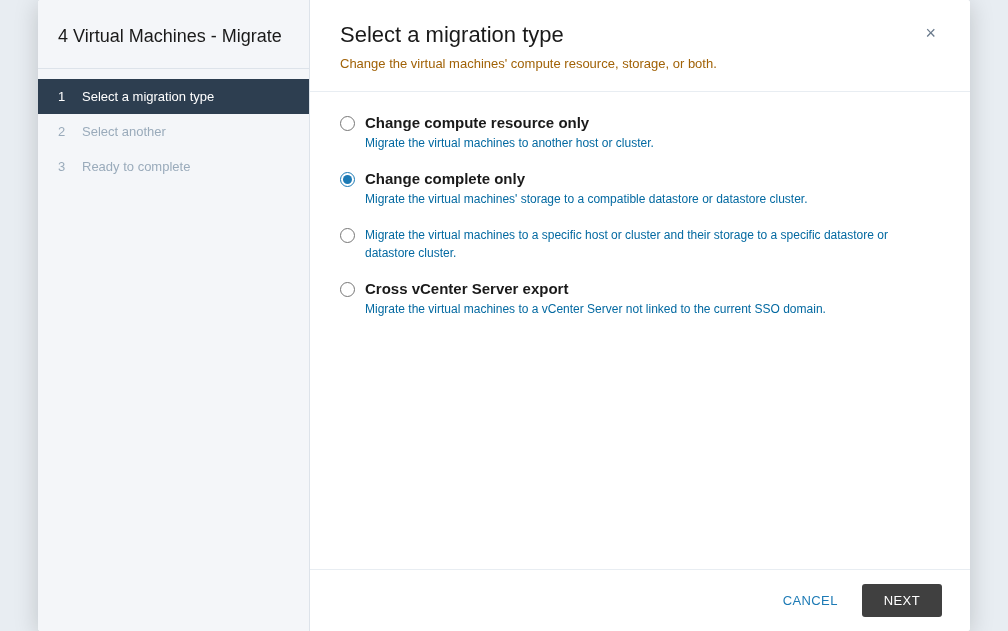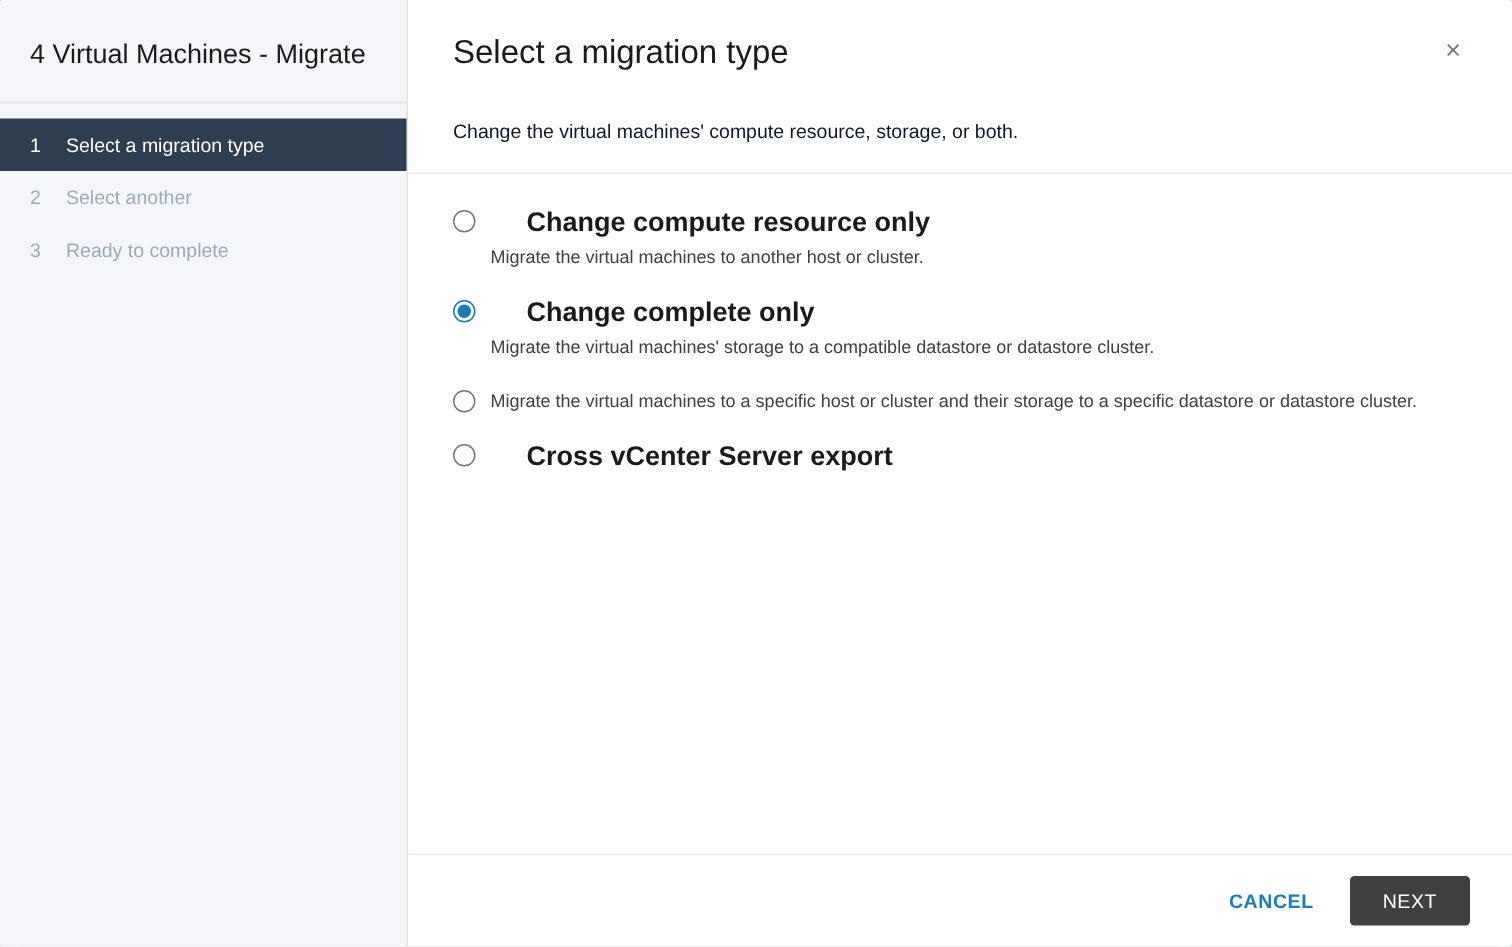--- a/index.html
+++ b/index.html
@@ -8,21 +8,21 @@
       background: #e8edf2;
       display: flex;
       justify-content: center;
       align-items: center;
       min-height: 100vh;
       font-size: 13px;
       color: #333;
     }
     .dialog {
       display: flex;
-      width: 1008px;
+      width: 932px;
       height: 631px;
       background: #fff;
       box-shadow: 0 4px 24px rgba(0,0,0,0.18);
       border-radius: 3px;
       overflow: hidden;
       position: relative;
     }
     
     .sidebar {
       width: 272px;
@@ -93,23 +93,22 @@
       cursor: pointer;
       font-size: 18px;
       color: #6b7b8d;
       padding: 0 4px;
       line-height: 1;
       margin-top: 2px;
     }
     .main-subtitle {
       padding: 8px 46px 20px 30px;
       font-size: 13px;
-      color: #0f172a;
+      color: #a16207;
       border-bottom: 1px solid #e8edf2;
-      margin-top: 24px;
     }
     .main-body {
       padding: 22px 30px;
       flex: 1;
       overflow-y: auto;
     }
     .radio-option {
       display: flex;
       align-items: flex-start;
       margin-bottom: 18px;
@@ -122,46 +121,45 @@
       width: 15px;
       height: 15px;
       flex-shrink: 0;
       cursor: pointer;
     }
     .option-content {
       display: flex;
       flex-direction: column;
     }
     .option-label {
-      font-size: 18px;
+      font-size: 15px;
       font-weight: 600;
       color: #1a1a1a;
       margin-bottom: 3px;
-      margin-left: 24px;
     }
     .option-desc {
       font-size: 12px;
-      color: #404040;
+      color: #0369a1;
       line-height: 1.5;
     }
     
     .main-footer {
       display: flex;
       justify-content: flex-end;
       align-items: center;
       padding: 14px 28px;
       border-top: 1px solid #e8edf2;
       gap: 12px;
     }
     .btn-cancel {
       background: none;
       border: none;
       color: #1c7ab5;
       font-size: 13px;
-      font-weight: 700;
+      font-weight: 400;
       cursor: pointer;
       padding: 8px 12px;
       letter-spacing: 0.03em;
     }
     .btn-next {
       background: #404040;
       color: #fff;
       border: none;
       padding: 9px 22px;
       font-size: 13px;
@@ -220,20 +218,21 @@
         <label class="radio-option">
           <input type="radio" name="migration-type" style="">
       <div class="option-content">
         <span class="option-desc">Migrate the virtual machines to a specific host or cluster and their storage to a specific datastore or datastore cluster.</span>
       </div>
         </label>
         <label class="radio-option">
           <input type="radio" name="migration-type" style="">
       <div class="option-content">
         <span class="option-label">Cross vCenter Server export</span>
+        <span class="option-desc">Migrate the virtual machines to a vCenter Server not linked to the current SSO domain.</span>
       </div>
         </label>
       </div>
     <div class="main-footer">
       <button class="btn-cancel">CANCEL</button>
       <button class="btn-next">NEXT</button>
     </div>
   </div>
 </div>
 

